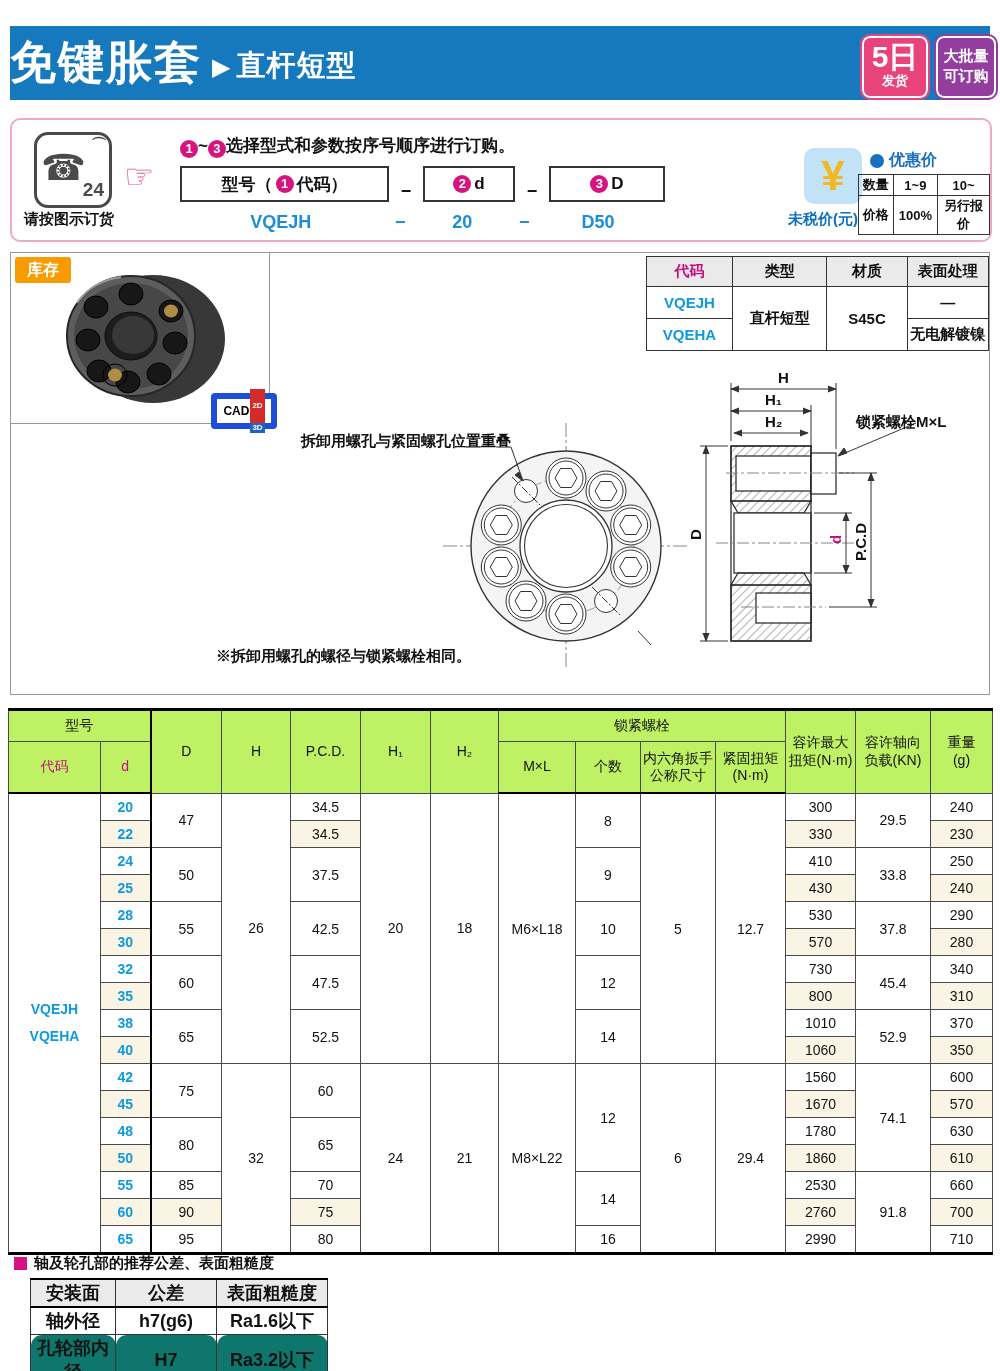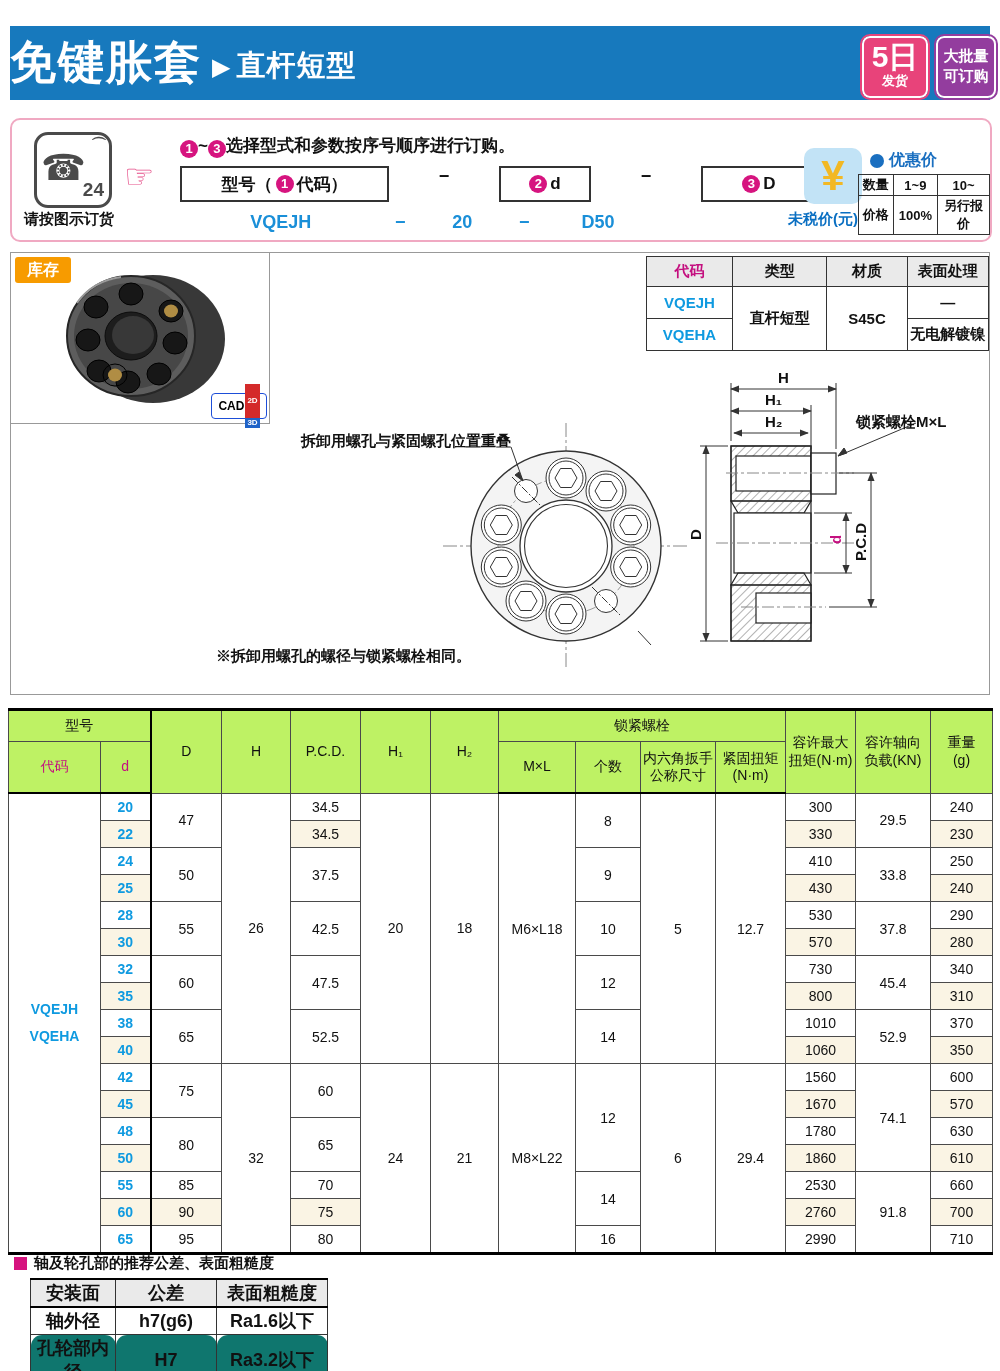--- a/index.html
+++ b/index.html
@@ -26,41 +26,41 @@
   .orderbox{left:10px;top:118px;width:978px;height:120px;border:2px solid #f0a9c2;border-radius:10px;background:#fff;}
   .phoneicon{left:22px;top:12px;width:72px;height:70px;border:3px solid #4a4a4a;border-radius:14px;}
   .phone-glyph{position:absolute;left:4px;top:12px;font-size:36px;color:#4a4a4a;}
   .phone-24{position:absolute;right:5px;bottom:4px;font-size:19px;font-weight:900;color:#4a4a4a;}
   .phone-wave{position:absolute;right:2px;top:0px;font-size:16px;color:#4a4a4a;font-weight:900;}
   .phone-caption{left:12px;top:90px;width:110px;font-size:15px;font-weight:800;}
   .hand-icon{left:112px;top:36px;font-size:34px;color:#e6518a;}
   .num-circle{display:inline-block;width:18px;height:18px;border-radius:50%;background:#d6147f;
               color:#fff;font-size:13px;font-weight:800;text-align:center;line-height:18px;vertical-align:-2px;}
   .instr{left:168px;top:14px;font-size:17px;font-weight:800;}
-  .orderboxes{left:168px;top:46px;display:flex;align-items:flex-start;font-size:17px;font-weight:800;gap:38px;}
+  .orderboxes{left:168px;top:46px;display:flex;align-items:flex-end;font-size:17px;font-weight:800;}
   .obox{height:32px;border:2px solid #333;display:flex;align-items:center;justify-content:center;gap:3px;}
   .obox1{width:205px;} .obox2{width:88px;} .obox3{width:112px;}
   .odash{width:34px;text-align:center;font-size:18px;font-weight:800;}
   .example{left:168px;top:92px;width:473px;display:flex;font-size:18px;font-weight:800;color:#1a8fd8;}
   .ex1{width:205px;text-align:center;} .exd{width:38px;text-align:center;}
   .ex2{width:88px;text-align:center;} .ex3{width:112px;text-align:center;}
   .yenicon{left:792px;top:28px;width:58px;height:56px;background:#c2e3f6;border-radius:10px;
            display:flex;align-items:center;justify-content:center;font-size:42px;font-weight:900;color:#f2b824;}
   .yen-caption{left:776px;top:90px;width:100px;font-size:15px;font-weight:800;color:#0a6fc2;}
   .disc-head{left:858px;top:30px;font-size:16px;font-weight:800;color:#1a6fc0;display:flex;align-items:center;gap:5px;}
   .disc-dot{width:14px;height:14px;border-radius:50%;background:#1a6fc0;}
   .disc-table{left:846px;top:54px;border-collapse:collapse;}
   .disc-table td{border:1px solid #333;font-size:13px;font-weight:700;text-align:center;padding:1px 3px;height:18px;}
 
   
   .diagpanel{left:10px;top:252px;width:978px;height:441px;border:1px solid #999;background:#fff;}
   .photocell{left:0;top:0;width:258px;height:170px;border-right:1px solid #999;border-bottom:1px solid #999;}
   .stock-badge{left:4px;top:4px;width:56px;height:26px;background:#f79b00;color:#fff;font-size:16px;
                font-weight:800;text-align:center;line-height:26px;border-radius:3px;}
-  .cadbadge{left:200px;top:140px;width:54px;height:24px;background:#fff;border:1px solid #1d4ed8;border-radius:4px;
+  .cadbadge{left:200px;top:140px;width:54px;height:24px;background:#fff;border:6px solid #1d4ed8;border-radius:4px;
             display:flex;align-items:center;justify-content:center;gap:1px;}
   .cad-word{font-size:12px;font-weight:900;color:#000;}
   .cad-dd{display:flex;flex-direction:column;}
   .cad-2d{font-size:8px;font-weight:900;color:#fff;background:#d42a2a;padding:12px 2px;line-height:10px;}
   .cad-3d{font-size:8px;font-weight:900;color:#fff;background:#1f63c8;padding:0 2px;line-height:10px;}
   .spec-table{left:635px;top:3px;border-collapse:collapse;}
   .spec-table td{border:1px solid #333;text-align:center;font-size:15px;font-weight:700;}
   .spec-table .sh{background:#eaeaea;height:27px;}
   .spec-table .sd{height:29px;}
   .spec-code{color:#c4107f;}

